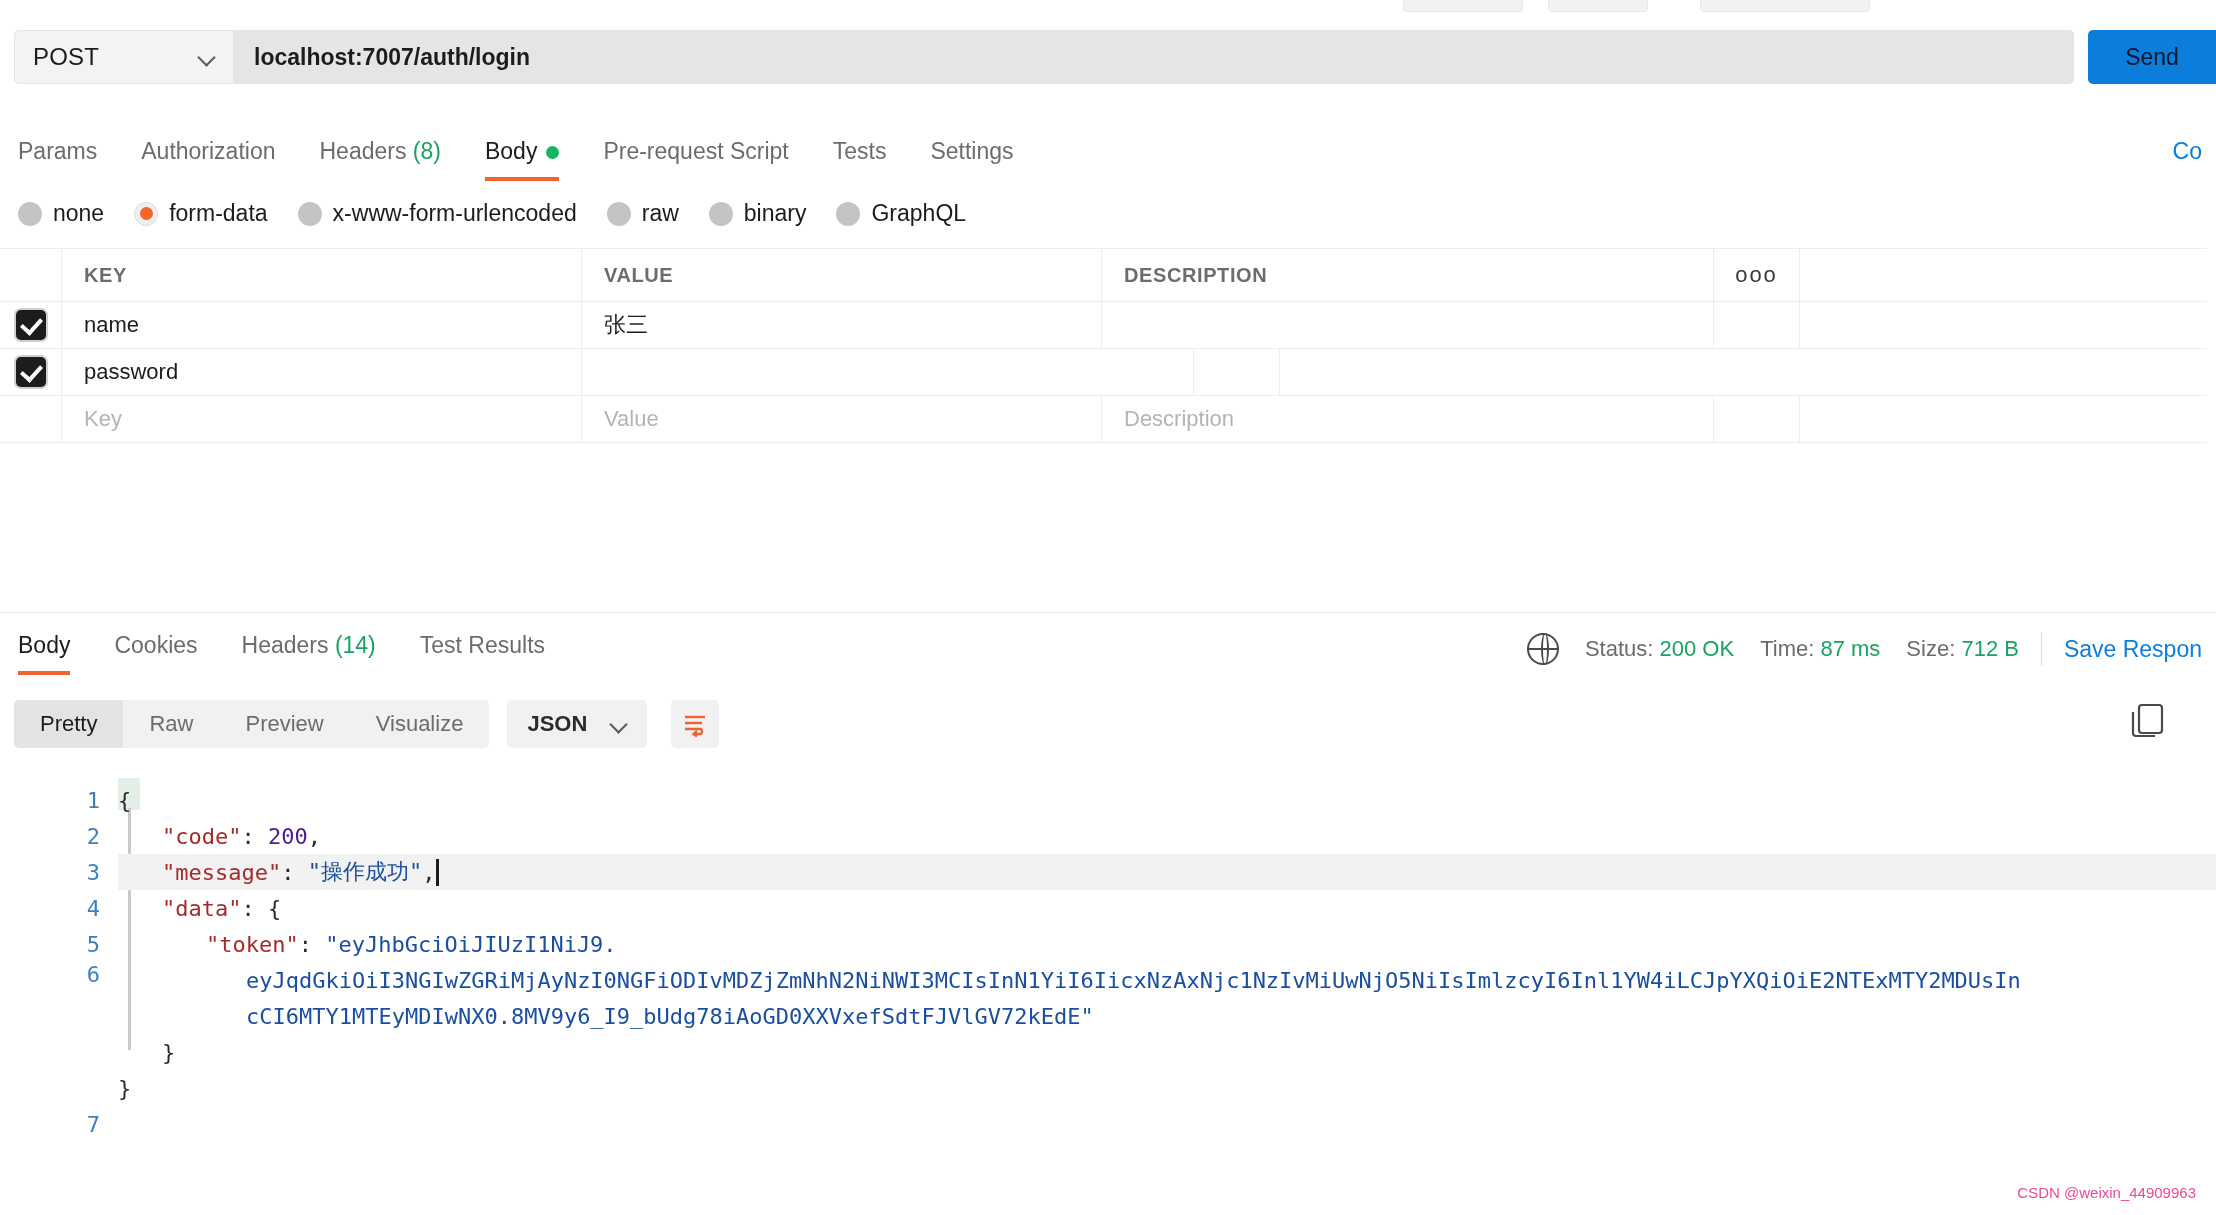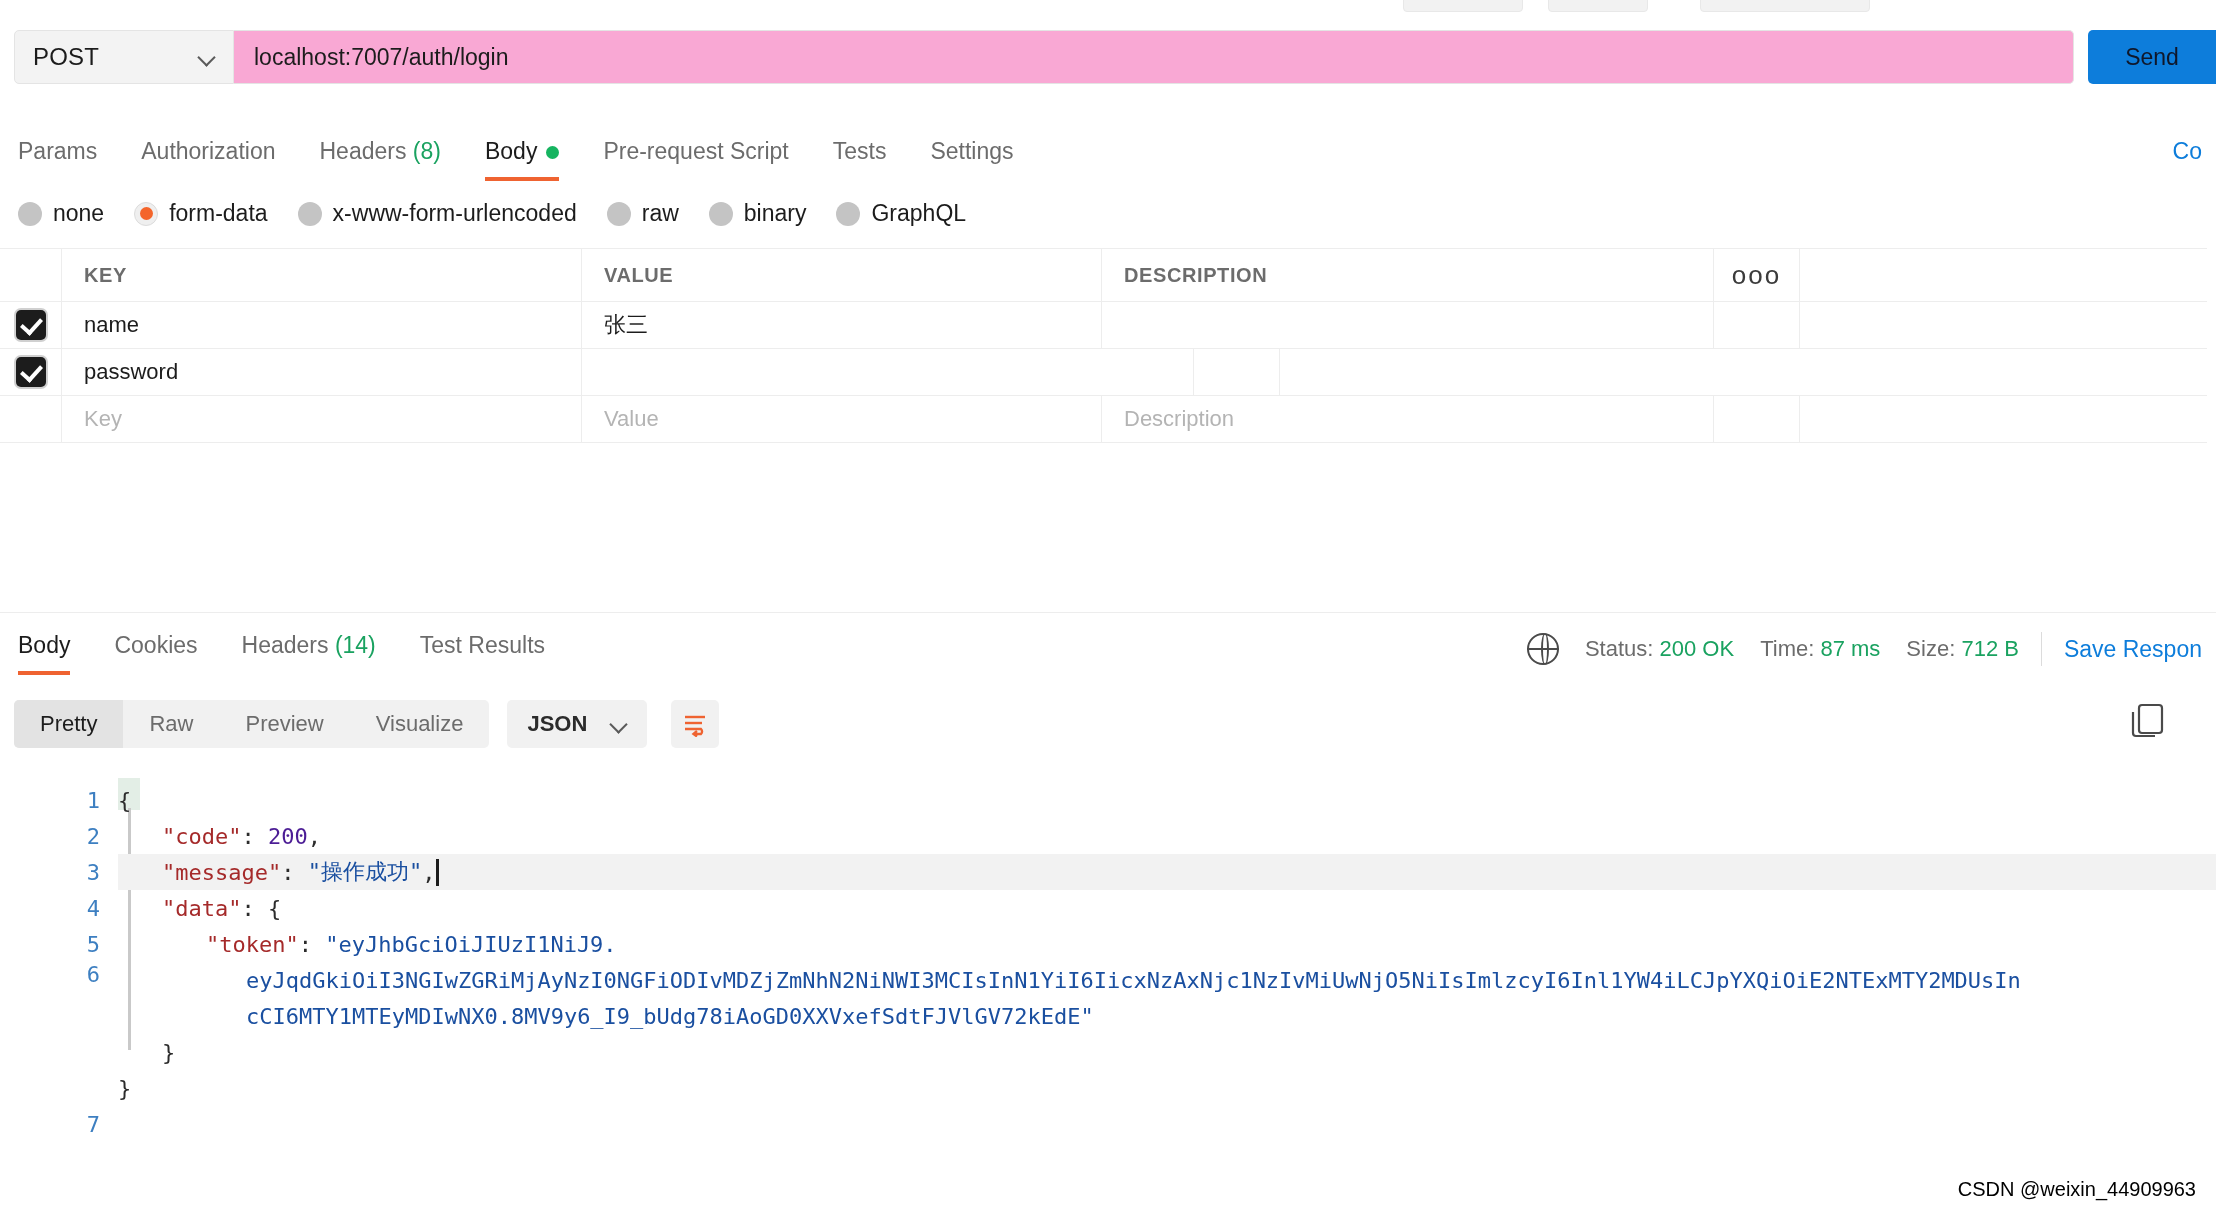--- a/index.html
+++ b/index.html
@@ -30,23 +30,23 @@
     padding:0 18px; justify-content:space-between;
   }
   .method .mlabel { font-size:24px; color:#1c1c1c; font-weight:400; letter-spacing:.2px; }
   .chev { width:16px; height:16px; position:relative; }
   .chev::before {
     content:""; position:absolute; left:1px; top:2px; width:11px; height:11px;
     border-right:2px solid #5a5a5a; border-bottom:2px solid #5a5a5a;
     transform: rotate(45deg);
   }
   .urlinput {
-    flex:1; height:54px; background:#f9a8d4; border:1px solid #e4e4e4; border-left:none;
+    flex:1; height:54px; background:#e5e5e5; border:1px solid #e4e4e4; border-left:none;
     border-radius:0 5px 5px 0; display:flex; align-items:center; padding:0 20px;
-    font-size:23px; color:#1c1c1c;
+    font-size:23px; color:#1c1c1c;font-weight:bold;
   }
   .sendbtn {
     position:absolute; top:30px; left:2088px; width:128px; height:54px;
     background:#0d7ddb; border-radius:5px 0 0 5px; color:#0f172a; font-size:23px;
     display:flex; align-items:center; justify-content:center;
   }
 
   
   .reqtabs { position:absolute; top:138px; left:18px; display:flex; align-items:flex-end; gap:0; }
   .rtab {
@@ -87,21 +87,21 @@
   .cell-txt { font-size:22px; color:#1c1c1c; }
   .cell-ph  { font-size:22px; color:#b4b4b4; }
   .cbox {
     width:30px; height:30px; background:#1c1c1c; border-radius:5px; position:relative;
     box-shadow:0 0 0 2px #d0d0d0;
   }
   .cbox::after {
     content:""; position:absolute; left:9px; top:4px; width:9px; height:16px;
     border-right:4px solid #fff; border-bottom:4px solid #fff; transform:rotate(42deg);
   }
-  .dots3 { font-size:26px; color:#3b3b3b; letter-spacing:2px; line-height:1; }
+  .dots3 { font-size:22px; color:#3b3b3b; letter-spacing:2px; line-height:1; }
   .bulk-txt { font-size:23px; color:#1c1c1c; }
 
   
   .resp-sep { position:absolute; top:612px; left:0; width:2216px; height:1px; background:#ededed; }
 
   
   .resptabs { position:absolute; top:632px; left:18px; display:flex; align-items:flex-end; }
   .cbar { position:absolute; top:632px; right:14px; display:flex; align-items:center; }
   .globe { width:32px; height:32px; border:2px solid #4a4a4a; border-radius:50%; position:relative; }
   .globe::before { content:""; position:absolute; left:12px; top:-2px; width:4px; height:32px; border-left:2px solid #4a4a4a; border-right:2px solid #4a4a4a; border-radius:50%; }
@@ -136,21 +136,21 @@
   .cline.hl { background:#f2f2f2; }
   .foldbar { position:absolute; left:128px; top:26px; width:3px; height:242px; background:#c9c9c9; }
   .foldbox { position:absolute; left:118px; top:-4px; width:22px; height:32px; background:#e3eee6; }
   .k-key  { color:#a52a2a; }
   .k-num  { color:#4c1d95; }
   .k-str  { color:#1a4fa0; }
   .k-pun  { color:#2b2b2b; }
   .caret  { display:inline-block; width:3px; height:27px; background:#1c1c1c; vertical-align:middle; margin-left:1px; }
 
   
-  .wmark { position:absolute; bottom:14px; right:20px; font-size:20px; color:#000000; }
+  .wmark { position:absolute; bottom:14px; right:20px; font-size:15px; color:#ec4899; }
 </style>
 </head>
 <body>
 
 <div class="app">
 
   <div class="top-strip">
     <div class="ghost g1"></div>
     <div class="ghost g2"></div>
     <div class="ghost g3"></div>

